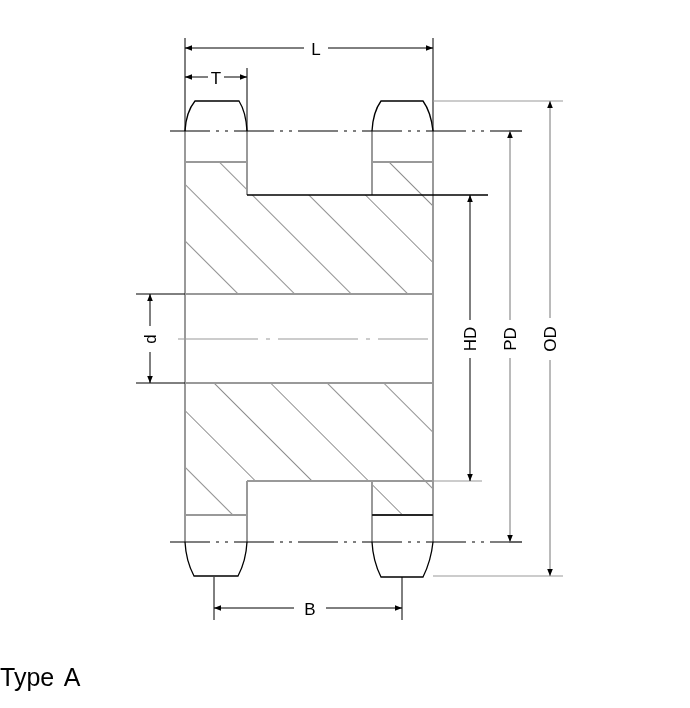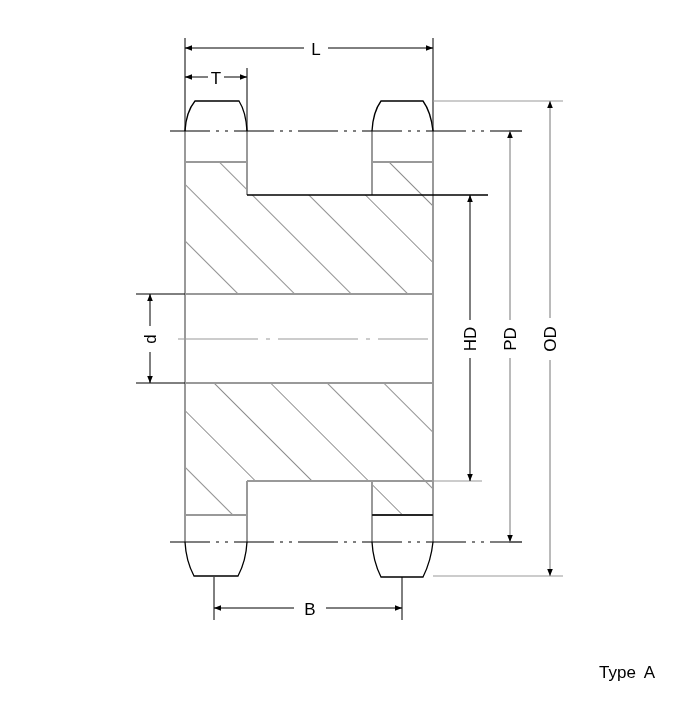--- a/index.html
+++ b/index.html
@@ -1,19 +1,19 @@
 <!DOCTYPE html>
 <html><head>
 <meta charset="utf-8">
 <style>
   html, body { margin: 0; padding: 0; background: #ffffff; }
   body { width: 690px; height: 708px; position: relative; overflow: hidden; font-family: "Liberation Sans", sans-serif; }
   svg { position: absolute; left: 0; top: 0; }
   .lbl { font-family: "Liberation Sans", sans-serif; font-size: 17px; fill: #000; }
-  .caption { position: absolute; left: 0; width: 655px; top: 663px; text-align: right; font-size: 17px; color: #000; font-family: "Liberation Sans", sans-serif; word-spacing: 4px; }
+  .caption { position: absolute; left: 0; width: 655px; top: 663px; text-align: left; font-size: 25px; color: #000; font-family: "Liberation Sans", sans-serif; word-spacing: 4px; }
 </style>
 </head>
 <body>
 
 <svg width="690" height="708" viewBox="0 0 690 708" xmlns="http://www.w3.org/2000/svg">
   <defs>
     <pattern id="hatch" patternUnits="userSpaceOnUse" width="40" height="40" patternTransform="rotate(-45)">
       <line x1="0" y1="0" x2="0" y2="40" stroke="#222" stroke-width="1"></line>
     </pattern>
     <marker id="arr" viewBox="0 0 10 10" refX="10" refY="5" markerWidth="9" markerHeight="7" orient="auto-start-reverse">

